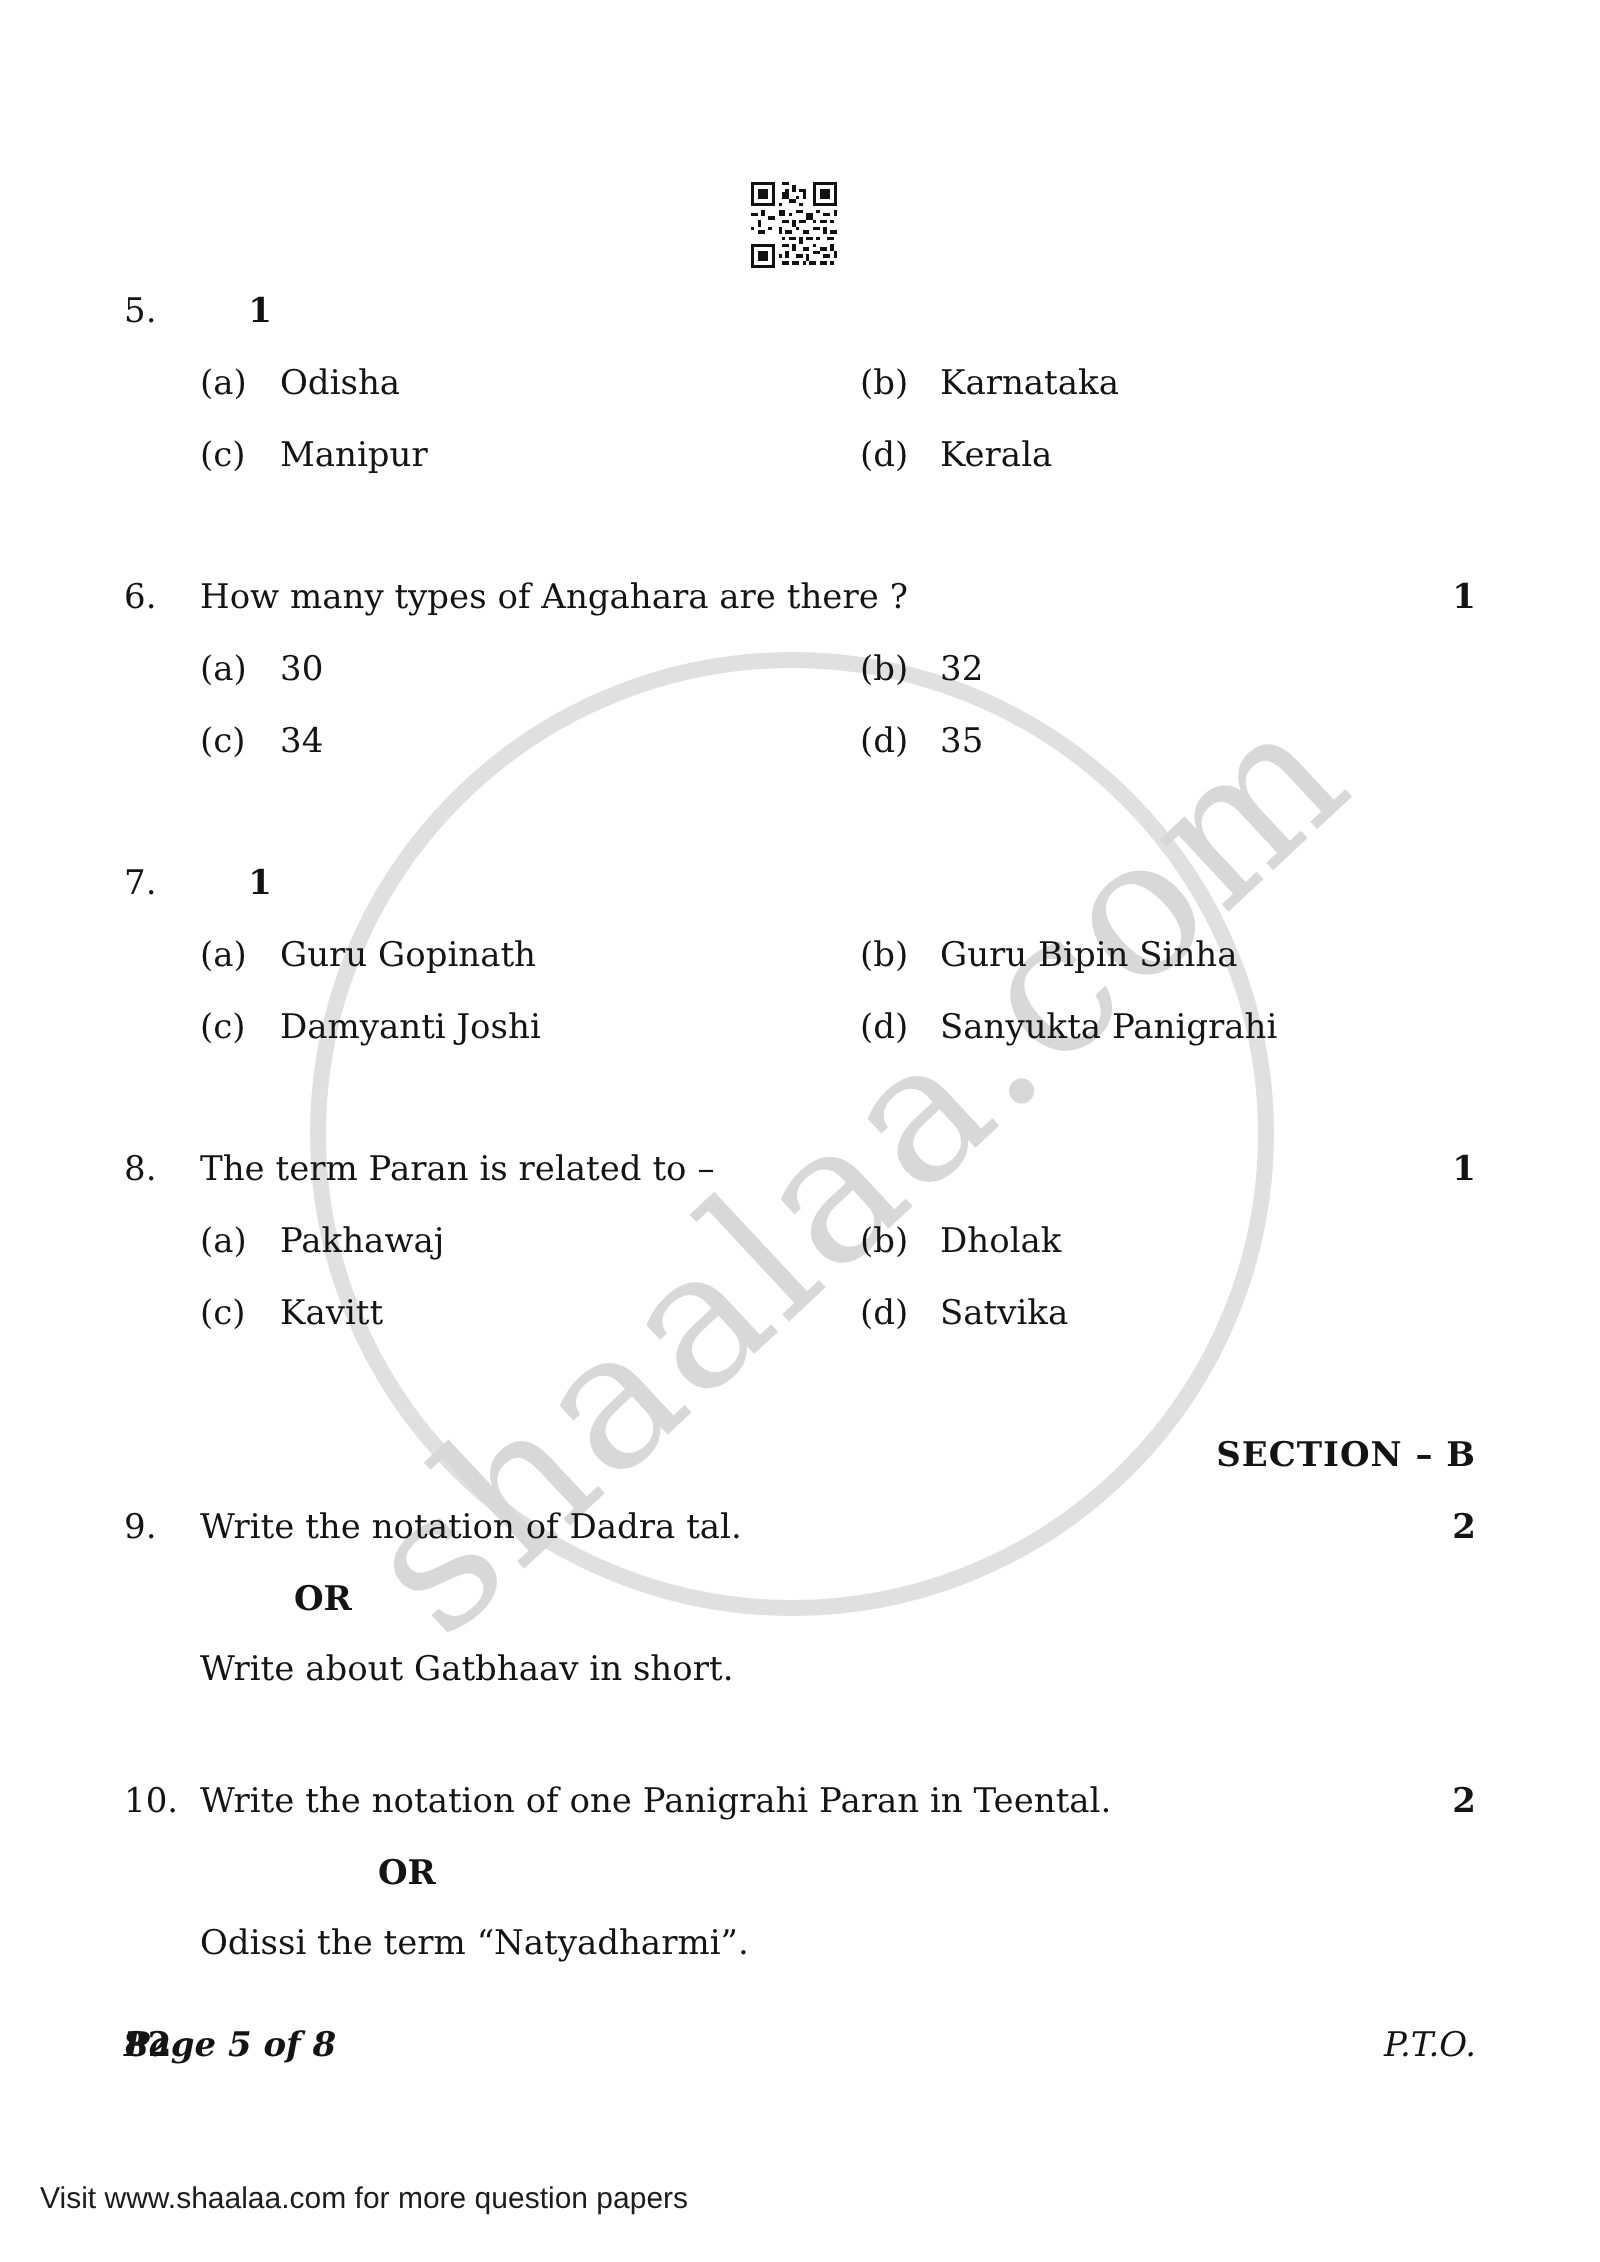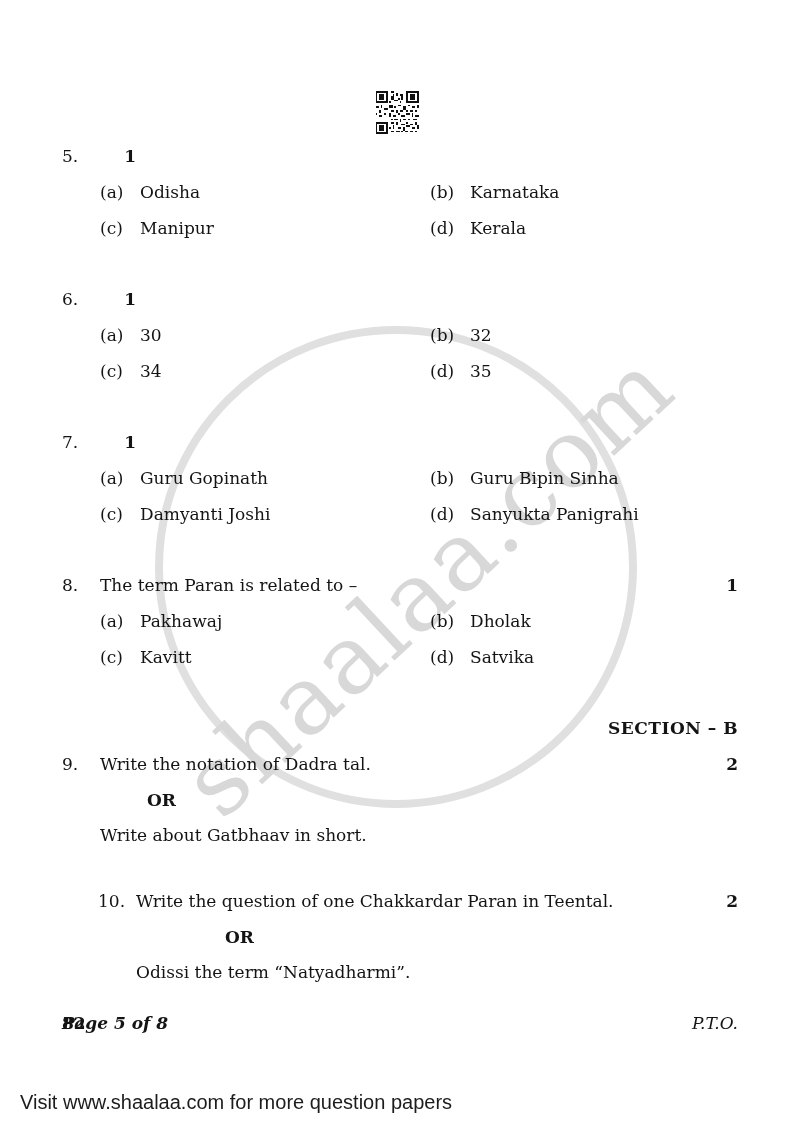--- a/index.html
+++ b/index.html
@@ -28,21 +28,21 @@
   
   .qr { position:absolute; top:91px; left:374px; width:46px; height:43px; z-index:2; }
   .qr svg { display:block; width:46px; height:43px; shape-rendering:crispEdges; }
 
   
   .content {
     position:absolute; top:145px; left:62px; right:62px; z-index:1;
     font-size:17px; line-height:22px;
   }
   .question { margin-bottom:49px; }
-  .question:last-child { margin-bottom:0;margin-left:36px; }
+  .question:last-child { margin-bottom:0; }
   #q9 { margin-bottom:44px; }
   .q-row { display:flex; align-items:baseline; }
   .q-num { flex:0 0 38px; }
   .q-text { flex:1 1 auto; }
   .q-marks { flex:0 0 36px; text-align:right; font-weight:bold; }
   .options {
     margin-top:14px; margin-left:38px;
     display:grid; grid-template-columns:330px 1fr; row-gap:14px;
   }
   .opt { display:flex; align-items:baseline; }
@@ -60,21 +60,21 @@
     position:absolute; top:1012px; left:62px; right:62px; z-index:1;
     font-size:17px; line-height:22px;
   }
   .f-left { position:absolute; left:0; top:0; font-weight:bold;text-align:right; }
   .f-center { position:absolute; left:0; right:0; top:0; text-align:left; font-weight:bold; font-style:italic; }
   .f-right { position:absolute; right:0; top:0; font-style:italic;margin-left:16px; }
 
   .banner {
     position:absolute; top:1091px; left:20px; z-index:1;
     font-family:"Liberation Sans","DejaVu Sans",sans-serif;
-    font-size:20px; color:#1c1c1c;
+    font-size:15px; color:#1c1c1c;
   }
 </style>
 </head>
 <body>
 
 <div class="page">
 
   <div class="watermark">
     <div class="wm-ring"></div>
     <div class="wm-text">shaalaa.com</div>
@@ -184,20 +184,21 @@
           </div>
           <div class="opt">
             <span class="opt-label">(d)</span>
             <span class="opt-text">Kerala</span>
           </div>
         </div>
       </div>
       <div class="question" id="q6">
         <div class="q-row">
           <span class="q-num">6.</span>
+          <span class="q-text">How many types of Angahara are there ?</span>
           <span class="q-marks">1</span>
         </div>
         <div class="options">
           <div class="opt">
             <span class="opt-label">(a)</span>
             <span class="opt-text">30</span>
           </div>
           <div class="opt">
             <span class="opt-label">(b)</span>
             <span class="opt-text">32</span>
@@ -267,21 +268,21 @@
           <span class="q-num">9.</span>
           <span class="q-text">Write the notation of Dadra tal.</span>
           <span class="q-marks">2</span>
         </div>
         <div class="or-label">OR</div>
         <div class="alt-text">Write about Gatbhaav in short.</div>
       </div>
       <div class="question" id="q10">
         <div class="q-row">
           <span class="q-num">10.</span>
-          <span class="q-text">Write the question of one Chakkardar Paran in Teental.</span>
+          <span class="q-text">Write the notation of one Panigrahi Paran in Teental.</span>
           <span class="q-marks">2</span>
         </div>
         <div class="or-label">OR</div>
         <div class="alt-text">Odissi the term “Natyadharmi”.</div>
       </div>
     </main>
 
   <div class="footer">
     <span class="f-left">82</span>
     <span class="f-center">Page 5 of 8</span>

